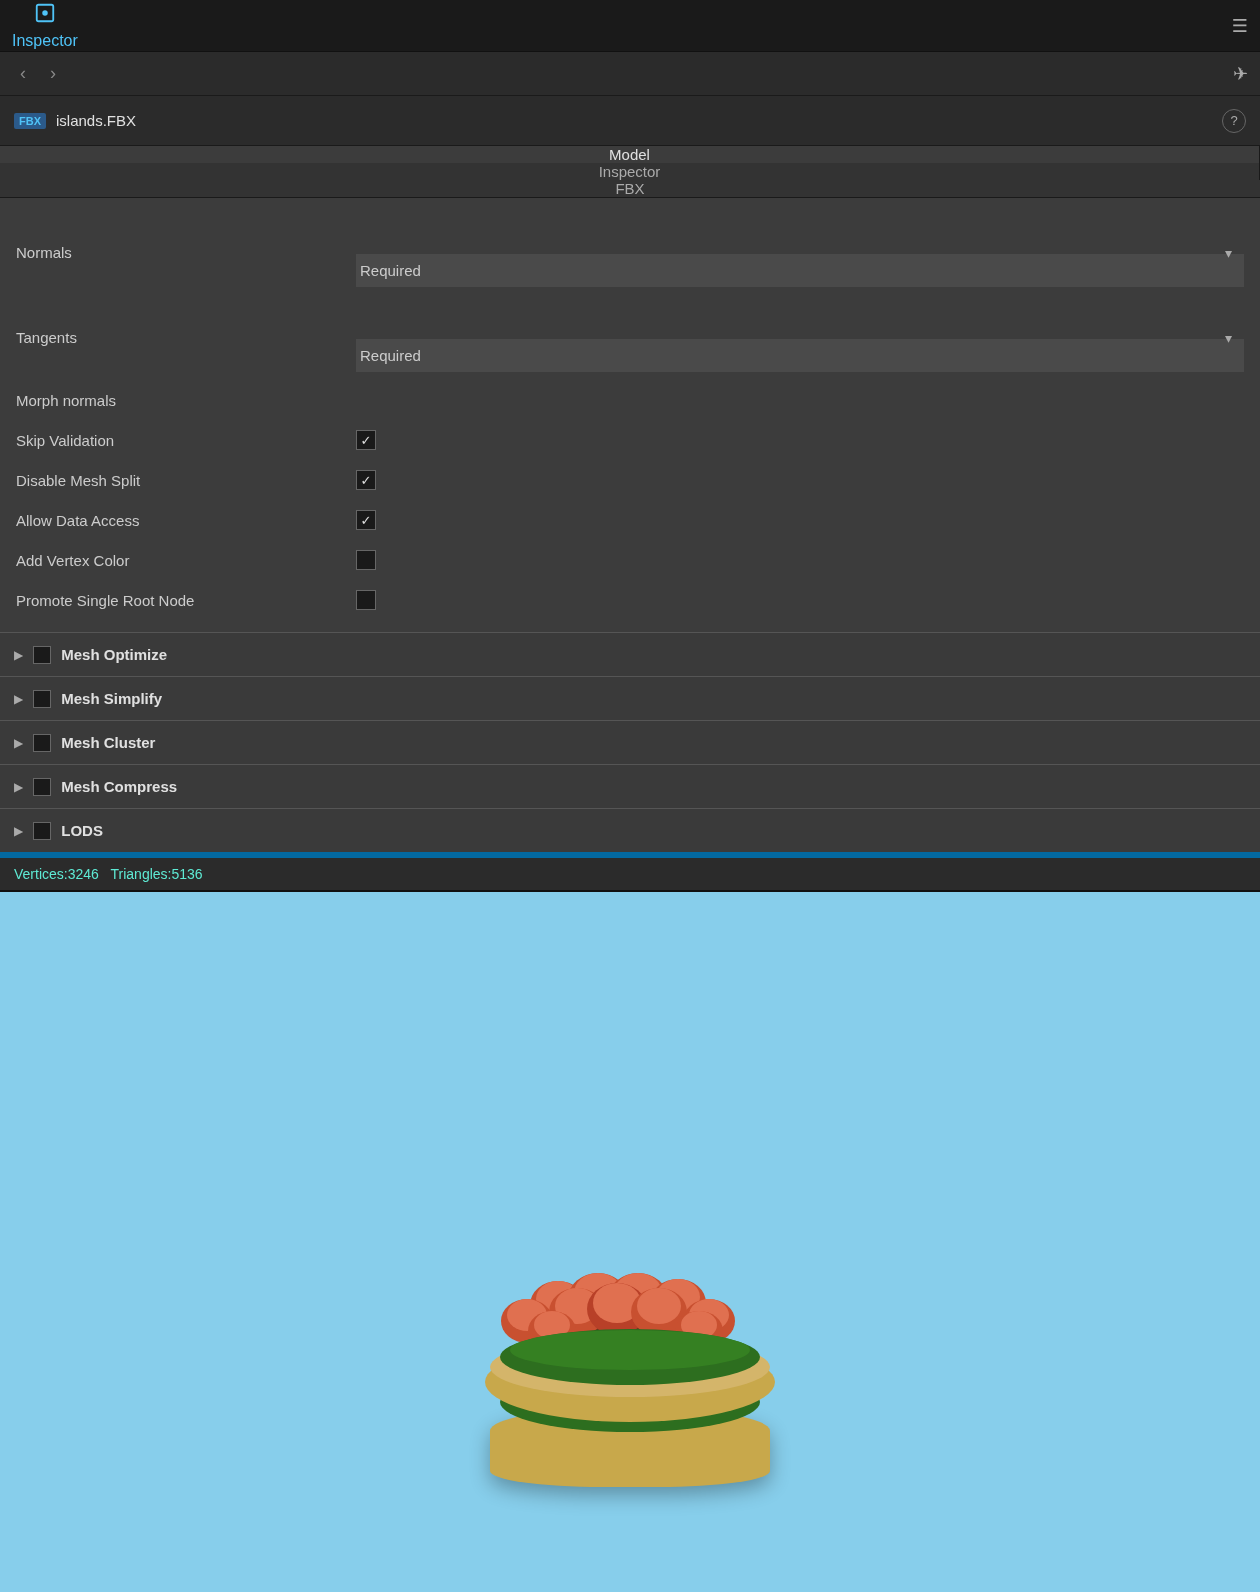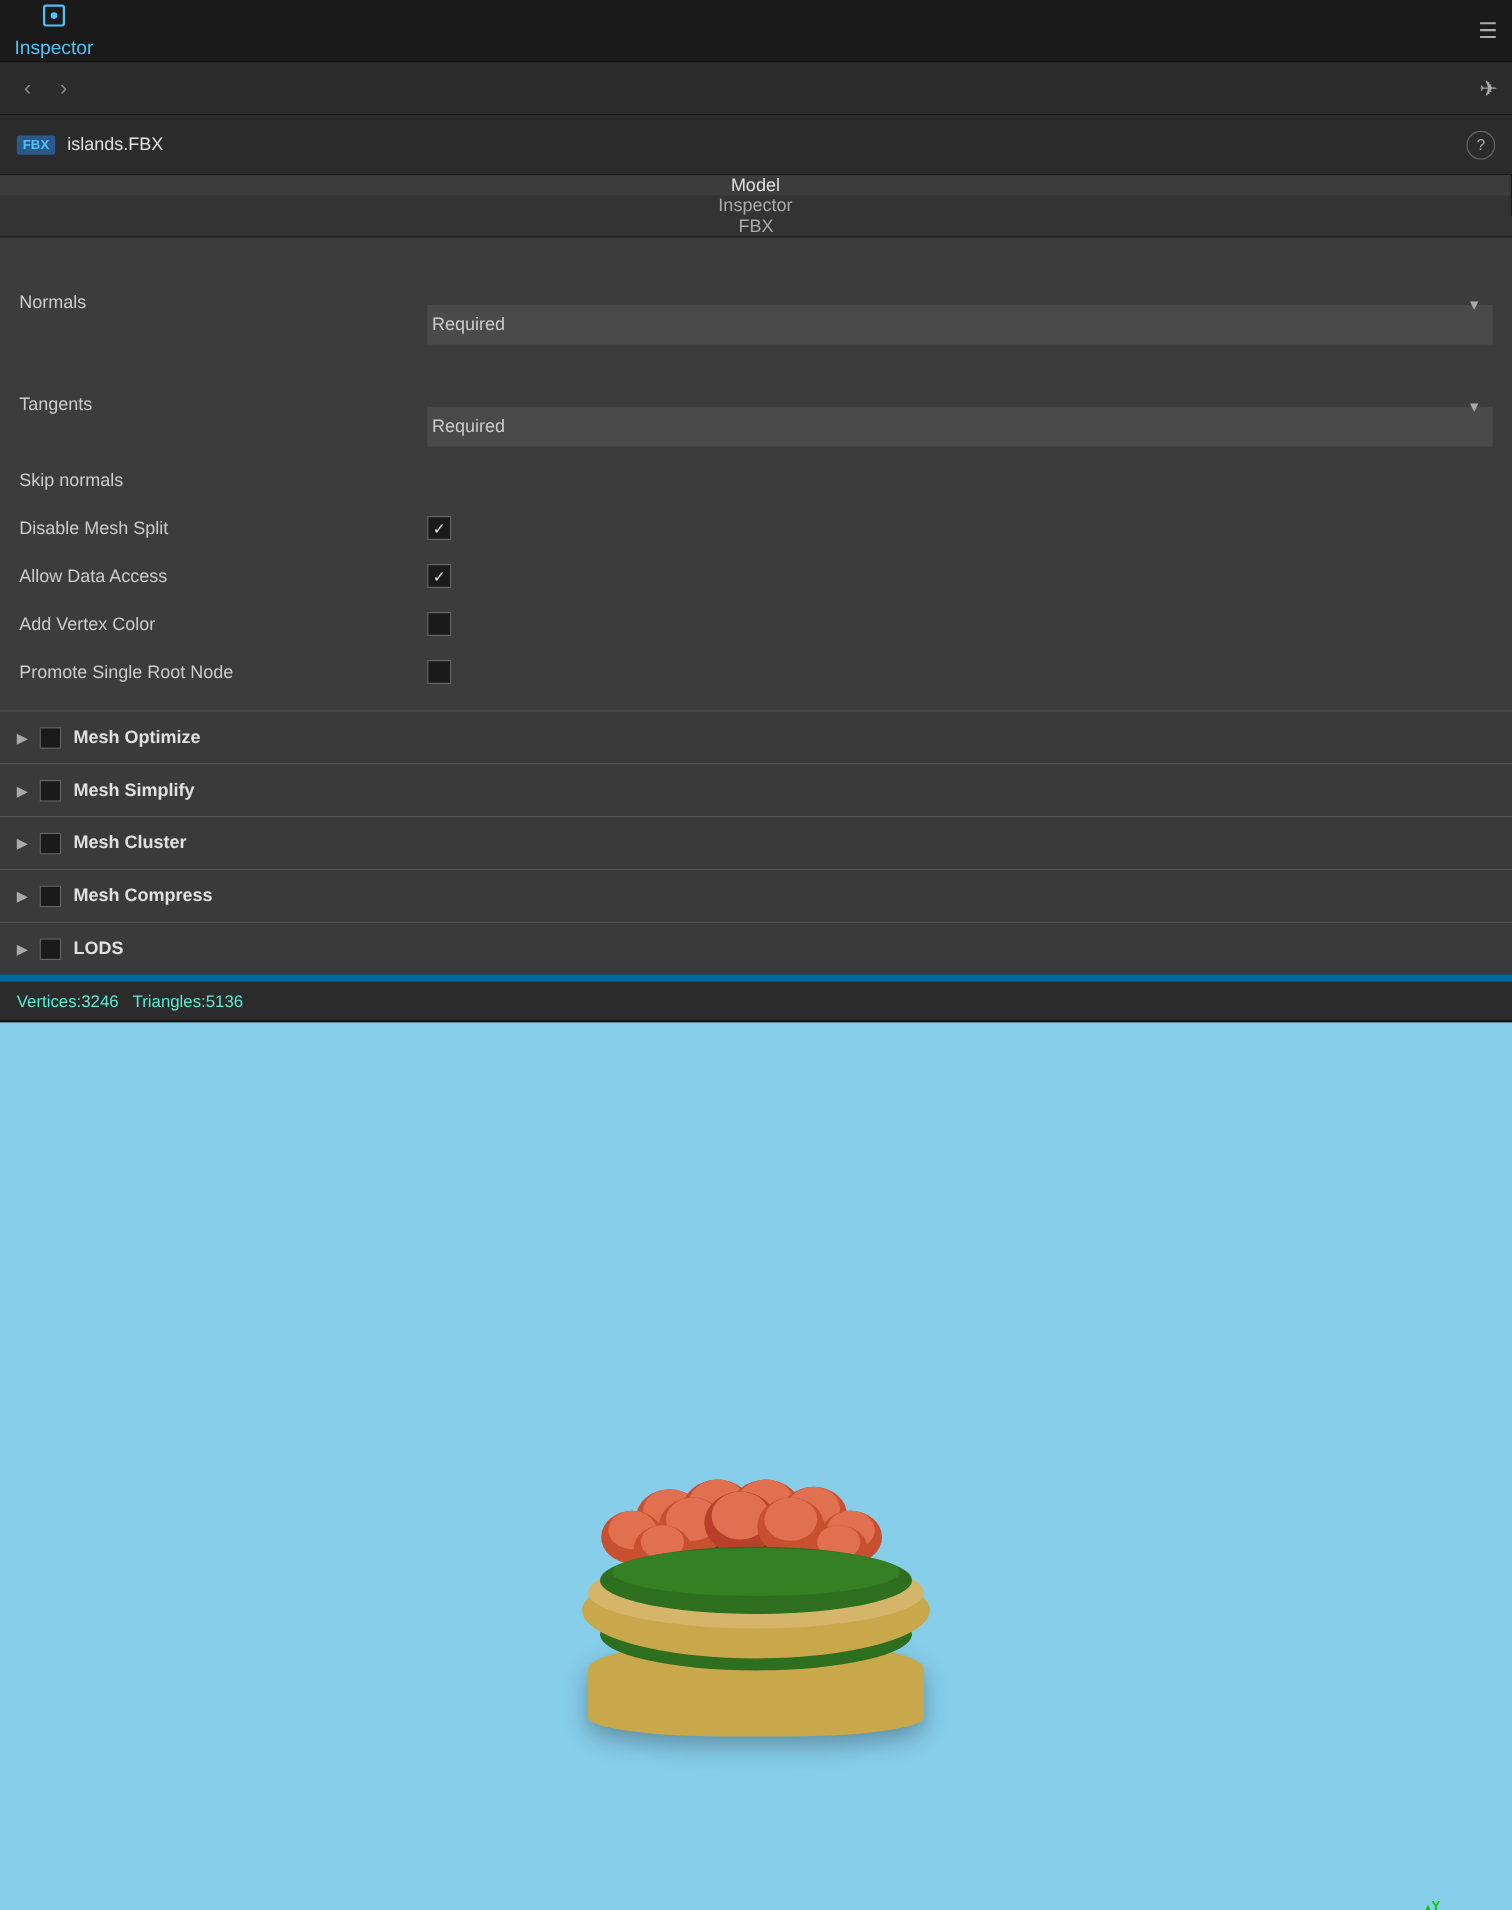--- a/index.html
+++ b/index.html
@@ -359,23 +359,29 @@
           <option>Required</option>
           <option>Import</option>
           <option>Calculate</option>
           <option>None</option>
         </select>
       </div>
     </div>
   </div>
 
   <div class="setting-row">
-    <div class="setting-label">Skip normals</div>
-  </div>
-
+    <div class="setting-label">Morph normals</div>
+  </div>
+
+  <div class="setting-row">
+    <div class="setting-label">Skip Validation</div>
+    <div class="setting-control checkbox-wrapper">
+      <div class="custom-checkbox checked"></div>
+    </div>
+  </div>
 
   <div class="setting-row">
     <div class="setting-label">Disable Mesh Split</div>
     <div class="setting-control checkbox-wrapper">
       <div class="custom-checkbox checked"></div>
     </div>
   </div>
 
   <div class="setting-row">
     <div class="setting-label">Allow Data Access</div>

